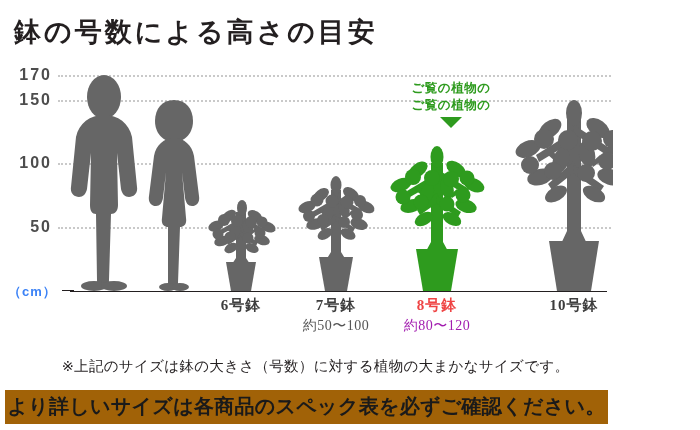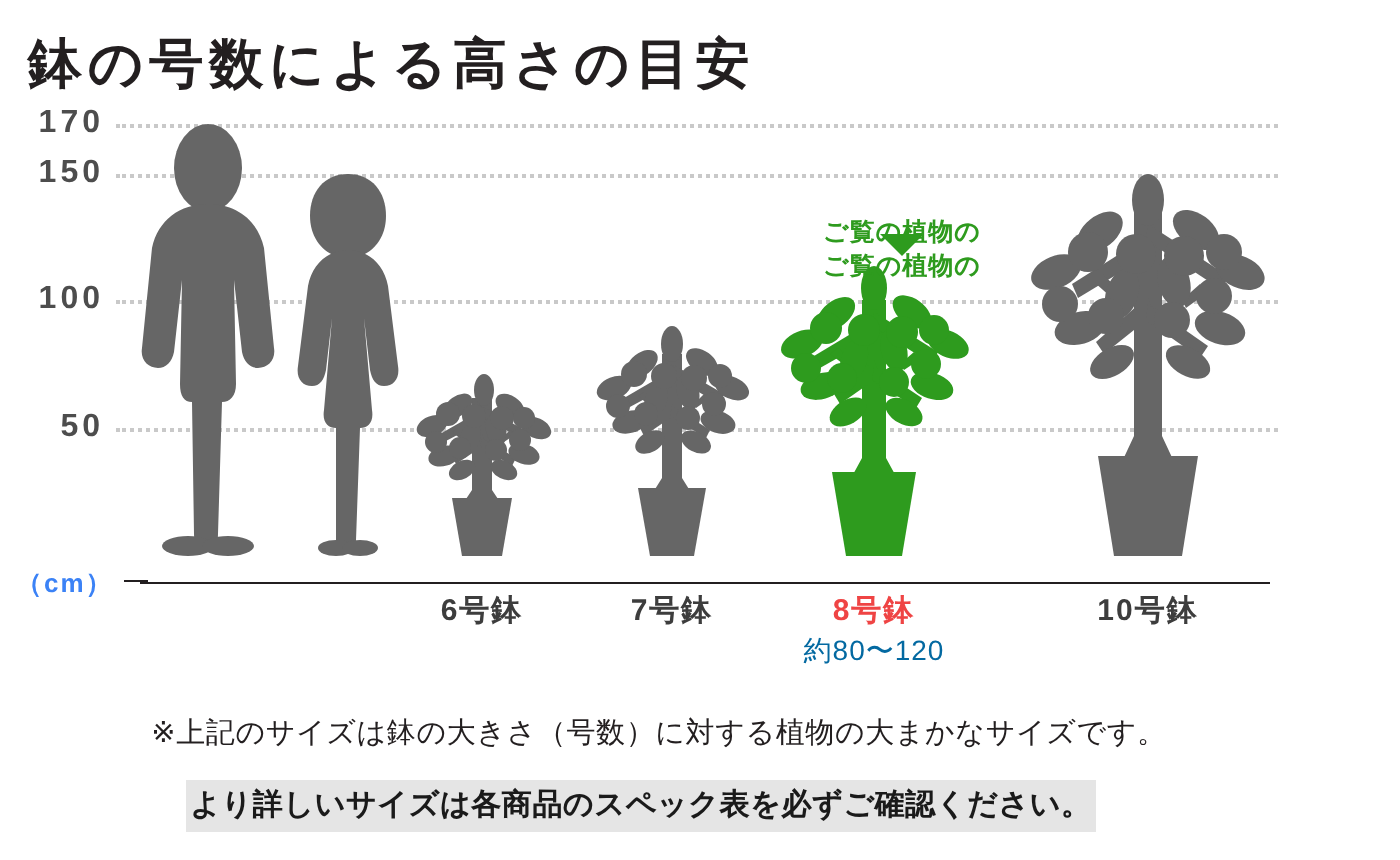--- a/index.html
+++ b/index.html
@@ -10,40 +10,39 @@
   body {
     font-family: "Liberation Sans", "DejaVu Sans", sans-serif;
     color: #231f20;
   }
   #page {
     position: relative;
     width: 613px;
     height: 430px;
     overflow: hidden;
     background: #ffffff;
-    padding-left: 28px;
   }
 
   
   #chart-title {
     position: absolute;
     left: 14px;
     top: 14px;
     font-size: 27px;
     font-weight: 700;
     letter-spacing: 3px;
     color: #231f20;
     white-space: nowrap;
   }
 
   
   #plot {
     position: absolute;
     left: 0;
-    top: 53px;
+    top: 66px;
     width: 700px;
     height: 228px;
   }
 
   .gridline {
     position: absolute;
     left: 58px;
     right: 2px;
     height: 0;
     border-top: 2px dotted #c9c9c9;
@@ -98,78 +97,78 @@
     position: absolute;
     left: 398px;
     top: 80px;
     width: 106px;
     text-align: center;
     color: #2e9b1e;
     font-size: 12.5px;
     font-weight: 700;
     line-height: 17px;
     letter-spacing: 0.5px;
-    margin-top: 28px;
   }
   #callout-arrow {
     position: absolute;
     left: 440px;
     top: 117px;
     width: 0; height: 0;
     border-left: 11px solid transparent;
     border-right: 11px solid transparent;
     border-top: 11px solid #2e9b1e;
   }
 
   
   .cat {
     position: absolute;
     top: 296px;
     width: 140px;
     text-align: center;
+    font-family: Liberation Serif, serif;
   }
   .cat .cat-name {
     font-size: 15px;
     font-weight: 700;
     letter-spacing: 1px;
     color: #3d3d3d;
     white-space: nowrap;
   }
   .cat .cat-range {
     margin-top: 2px;
     font-size: 14px;
     letter-spacing: 0.5px;
     color: #555555;
     white-space: nowrap;
   }
   .cat.is-highlight .cat-name { color: #ef4444; }
-  .cat.is-highlight .cat-range { color: #0369a1; }
+  .cat.is-highlight .cat-range { color: #a21caf; }
 
   
   #note-1 {
     position: absolute;
     left: 18px; right: 0;
     top: 357px;
     text-align: center;
     font-size: 14.5px;
     letter-spacing: 0.3px;
     color: #231f20;
     white-space: nowrap;
   }
   #note-2-wrap {
     position: absolute;
     left: 0; right: 0;
     top: 390px;
     text-align: center;
   }
   #note-2 {
     display: inline-block;
-    background: #e5e5e5;
+    background: #a16207;
     color: #1a1a1a;
-    font-size: 15px;
+    font-size: 20px;
     font-weight: 700;
     letter-spacing: 0.3px;
     padding: 3px 2px 4px 2px;
     white-space: nowrap;
   }
 </style>
 </head>
 <body>
 
 <div id="page">
@@ -380,20 +379,21 @@
     <div>ご覧の植物の</div>
     <div>ご覧の植物の</div>
   </div>
   <div id="callout-arrow"></div>
 
   <div class="cat" style="left:171px;">
     <div class="cat-name">6号鉢</div>
   </div>
   <div class="cat" style="left:266px;">
     <div class="cat-name">7号鉢</div>
+    <div class="cat-range">約50〜100</div>
   </div>
   <div class="cat is-highlight" style="left:367px;">
     <div class="cat-name">8号鉢</div>
     <div class="cat-range">約80〜120</div>
   </div>
   <div class="cat" style="left:504px;text-align:center;">
     <div class="cat-name">10号鉢</div>
   </div>
 
   <div id="note-1">※上記のサイズは鉢の大きさ（号数）に対する植物の大まかなサイズです。</div>

